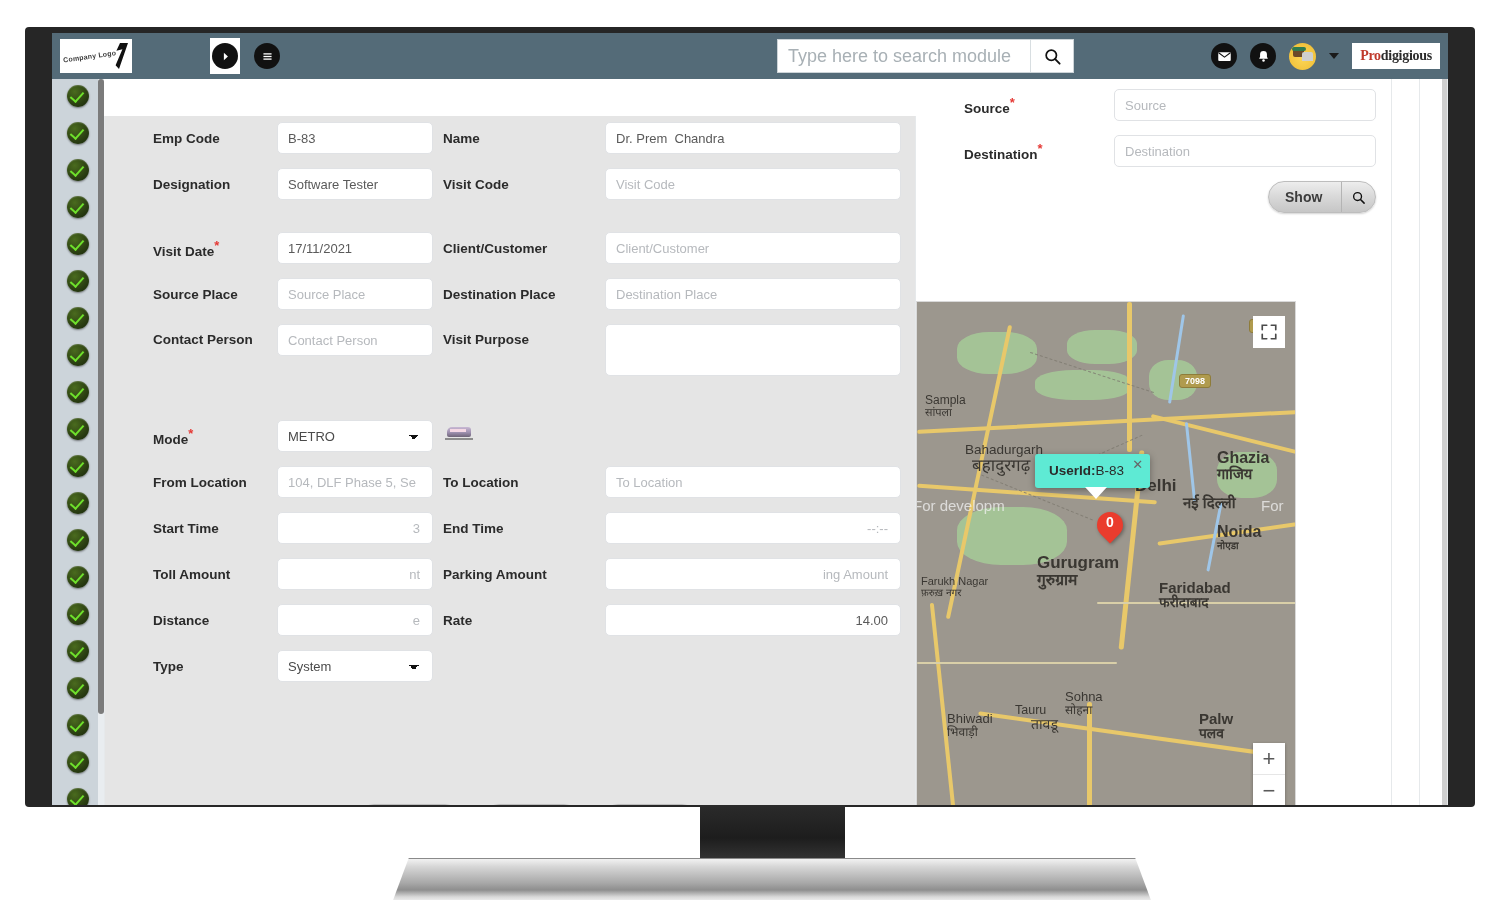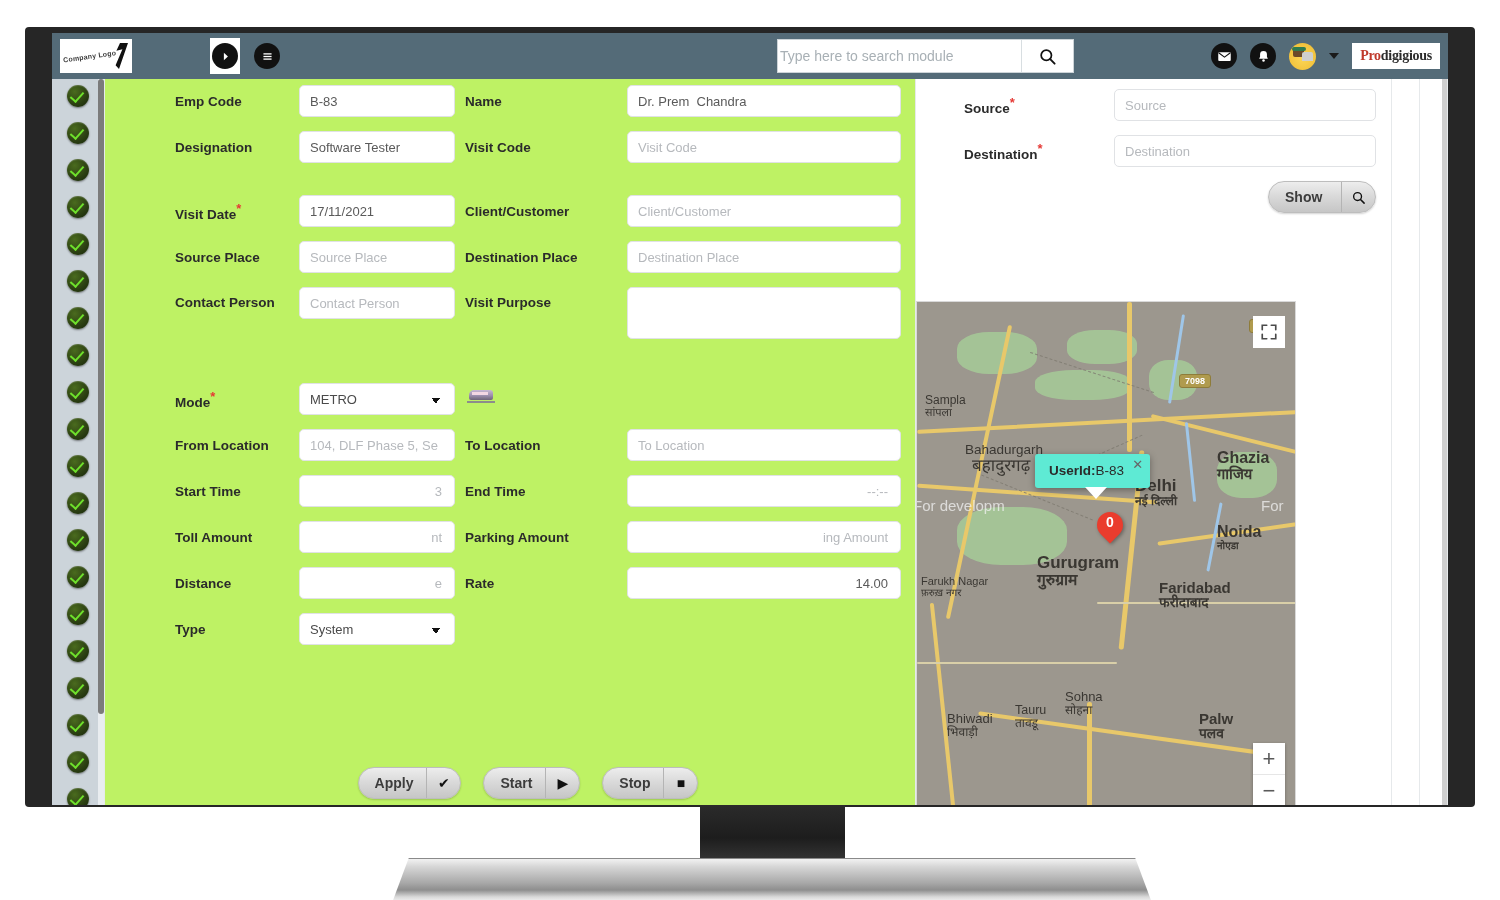--- a/index.html
+++ b/index.html
@@ -79,21 +79,21 @@
   }
   #nav-menu-wrap { margin-left: 14px; }
   #topbar-search {
     position: absolute; left: 725px; top: 6px;
     width: 297px; height: 34px;
     background: #fff; border: 1px solid #cdd4d8;
     display: flex; align-items: center;
   }
   #search-input {
     flex: 1; height: 100%; border: 0; outline: none;
-    padding: 0 2px; font-size: 14px; color: #3b82f6;
+    padding: 0 10px; font-size: 18px; color: #3b82f6;
     font-family: "Liberation Sans", sans-serif;
     background: transparent;
   }
   #search-input::placeholder { color: #a8b0b5; }
   #search-btn {
     width: 52px; height: 100%;
     border-left: 1px solid #d8dee1;
     display: flex; align-items: center; justify-content: center;
     background: #fff; cursor: pointer;
   }
@@ -156,26 +156,27 @@
     width: 6px; height: 100%; background: #e9edf0;
   }
   #rail-thumb {
     position: absolute; right: 0; top: 0;
     width: 6px; height: 635px; background: #7b7b7b; border-radius: 3px;
   }
 
   
   #left-panel {
     flex: 0 0 812px; height: 100%;
-    background: #bef264;
+    background: #e5e5e5;
     border-left: 1px solid #e6e9eb;
     border-right: 1px solid #e6e9eb;
     position: relative;
-    padding: 0 14px 0 70px;
+    padding: 0 14px 0 48px;
     overflow: hidden;
+    margin-top: 37px;
   }
   .form-section { padding-top: 6px; }
   .divider-gap { height: 20px; }
   .frow {
     display: flex; align-items: center;
     margin-bottom: 14px;
   }
   .flabel {
     font-size: 13.5px; font-weight: bold; color: #2b2b2b;
     white-space: nowrap;
@@ -656,21 +657,21 @@
               <div class="map-label" style="left: 8px; top: 92px; font-size: 12px; font-weight: normal;">
                 <span class="en">Sampla</span>
                 <span class="hi" style="font-size: 11.04px;">सांपला</span>
               </div>
               <div class="map-label" style="left: 48px; top: 141px; font-size: 13.5px; font-weight: normal;">
                 <span class="en">Bahadurgarh</span>
                 <span class="hi" style="font-size: 17px; margin-left: 7px;">बहादुरगढ़</span>
               </div>
               <div class="map-label" style="left: 218px; top: 175px; font-size: 17px; font-weight: bold;">
                 <span class="en">Delhi</span>
-                <span class="hi" style="font-size: 12px;">नई दिल्ली</span>
+                <span class="hi" style="font-size: 15px; margin-left: 48px;">नई दिल्ली</span>
               </div>
               <div class="map-label" style="left: 300px; top: 148px; font-size: 16px; font-weight: bold;">
                 <span class="en">Ghazia</span>
                 <span class="hi" style="font-size: 14.72px;">गाजिय</span>
               </div>
               <div class="map-label" style="left: 300px; top: 222px; font-size: 16px; font-weight: bold;">
                 <span class="en">Noida</span>
                 <span class="hi" style="font-size: 10px;">नोएडा</span>
               </div>
               <div class="map-label" style="left: 120px; top: 252px; font-size: 17px; font-weight: bold;">
@@ -688,21 +689,21 @@
               <div class="map-label" style="left: 148px; top: 388px; font-size: 13px; font-weight: normal;">
                 <span class="en">Sohna</span>
                 <span class="hi" style="font-size: 11.96px;">सोहना</span>
               </div>
               <div class="map-label" style="left: 30px; top: 410px; font-size: 13px; font-weight: normal;">
                 <span class="en">Bhiwadi</span>
                 <span class="hi" style="font-size: 11.96px;">भिवाड़ी</span>
               </div>
               <div class="map-label" style="left: 98px; top: 402px; font-size: 12.5px; font-weight: normal;">
                 <span class="en">Tauru</span>
-                <span class="hi" style="font-size: 12px;">तावडू</span>
+                <span class="hi" style="font-size: 14px; margin-left: 16px;">तावडू</span>
               </div>
               <div class="map-label" style="left: 282px; top: 409px; font-size: 15px; font-weight: bold;">
                 <span class="en">Palw</span>
                 <span class="hi" style="font-size: 13.8px;">पलव</span>
               </div>
             </div>
           <div id="map-shields">
               <div class="shield" style="left: 332px; top: 17px;">3348</div>
               <div class="shield" style="left: 262px; top: 72px;">7098</div>
             </div>

